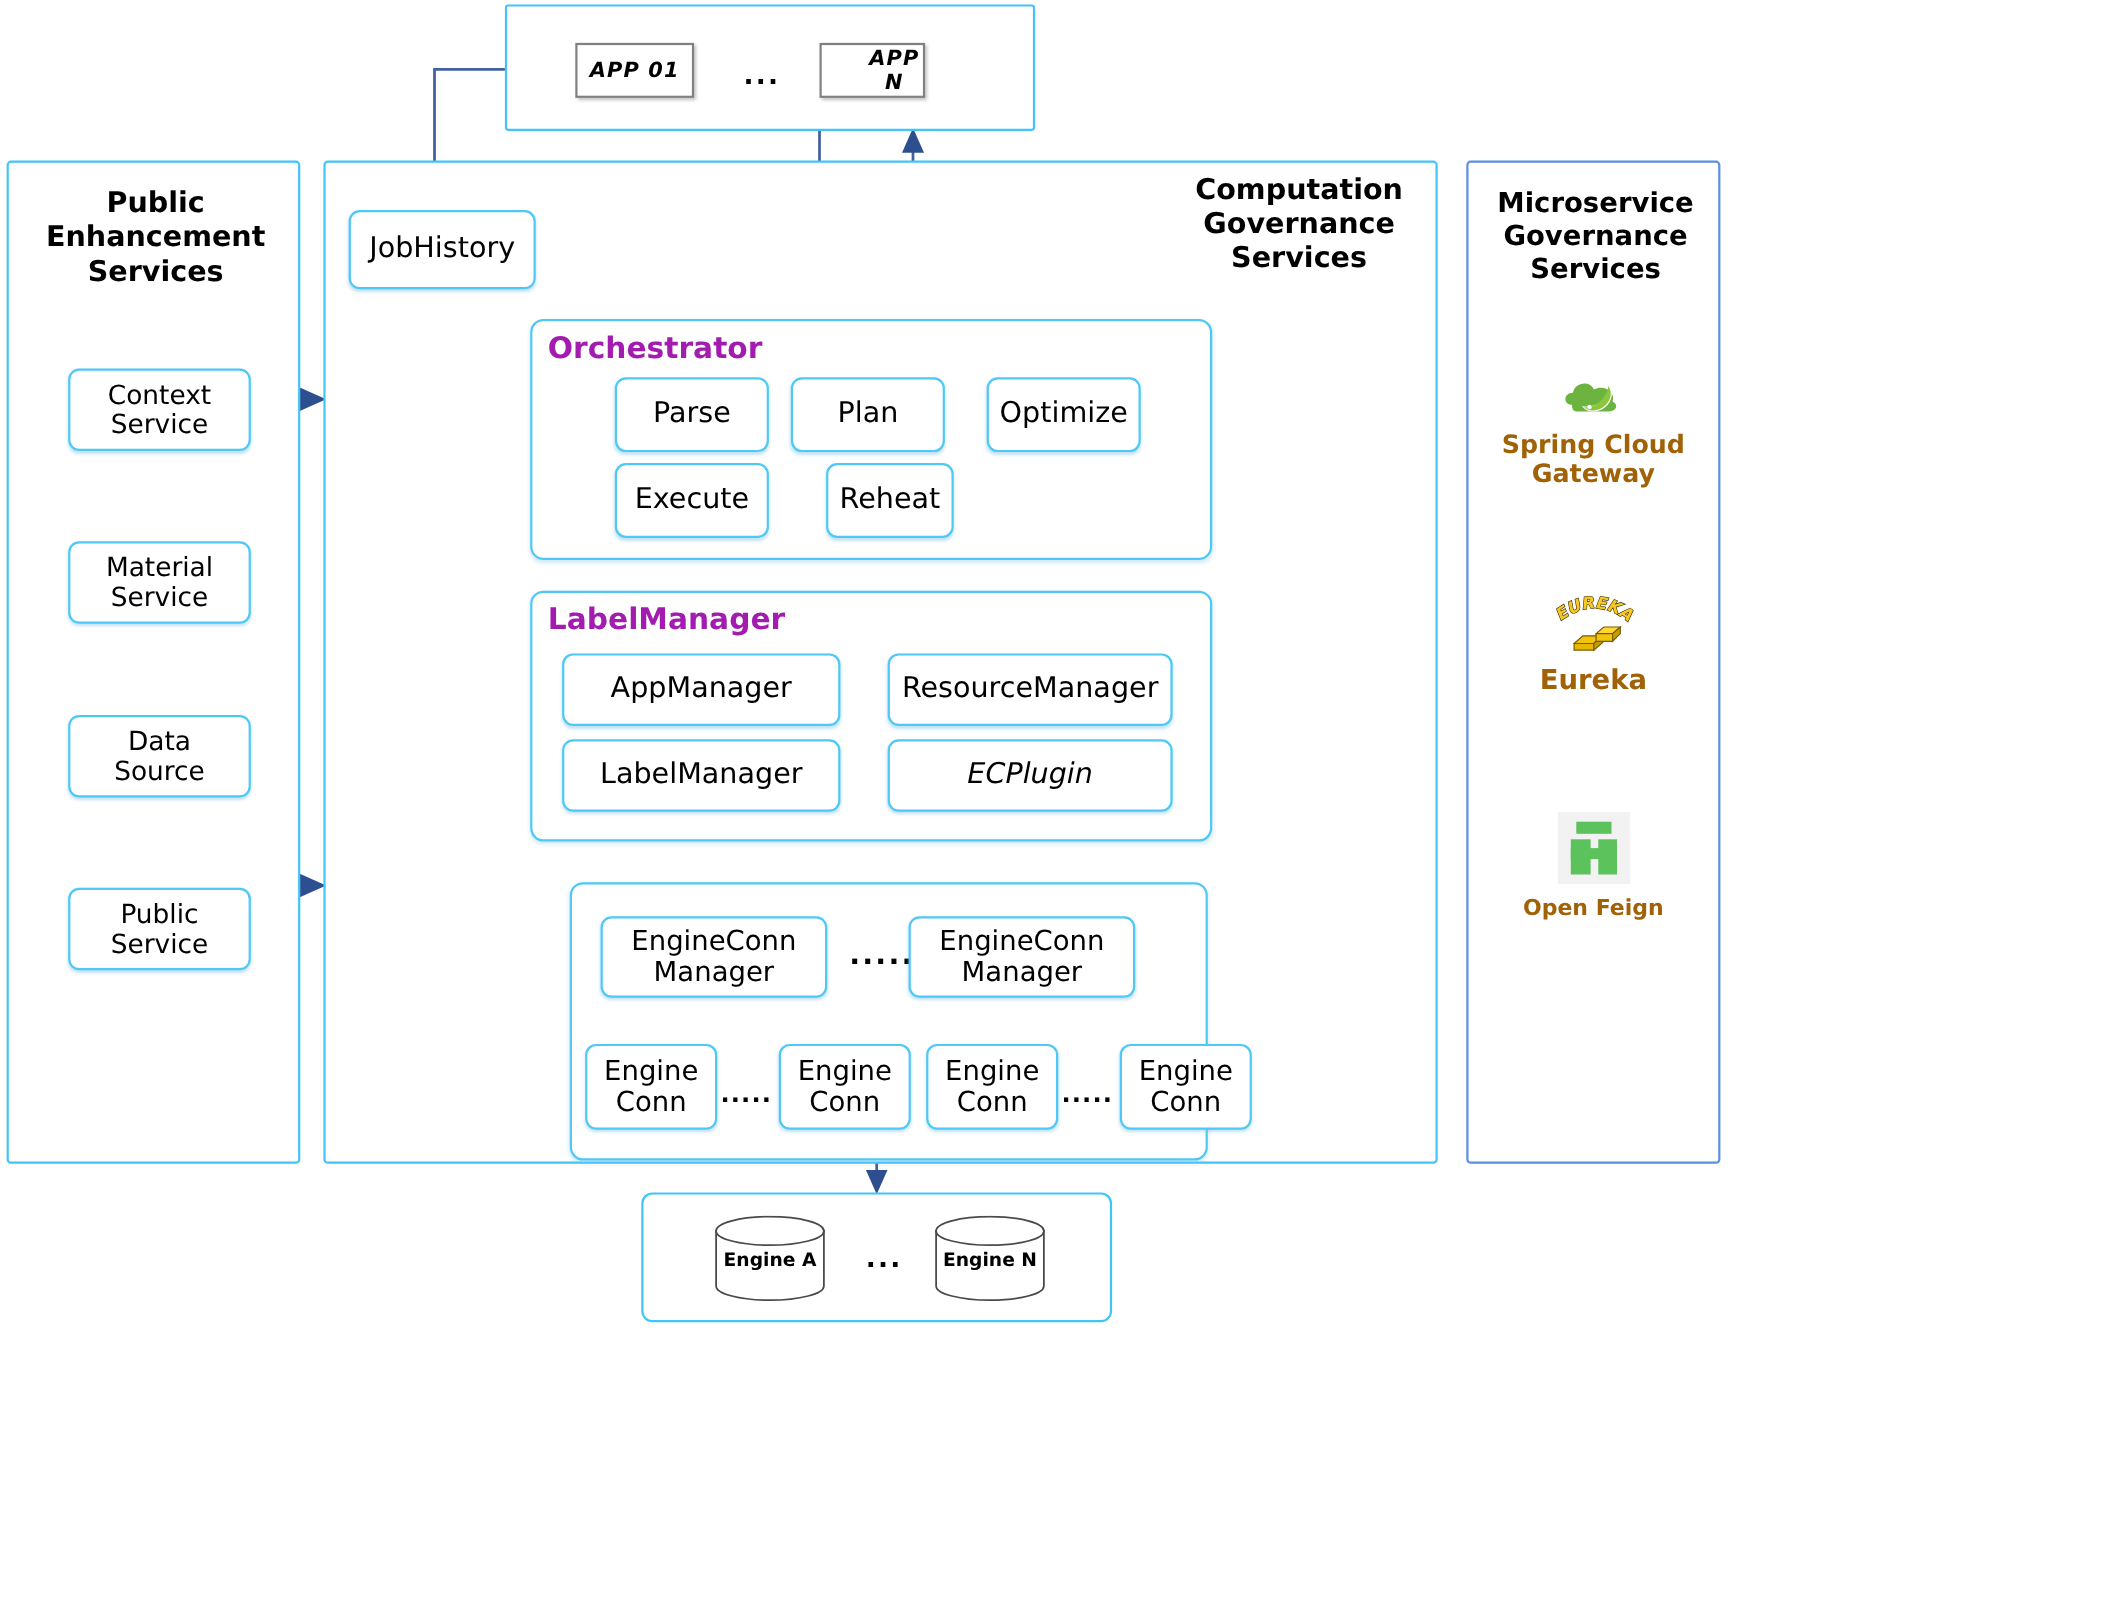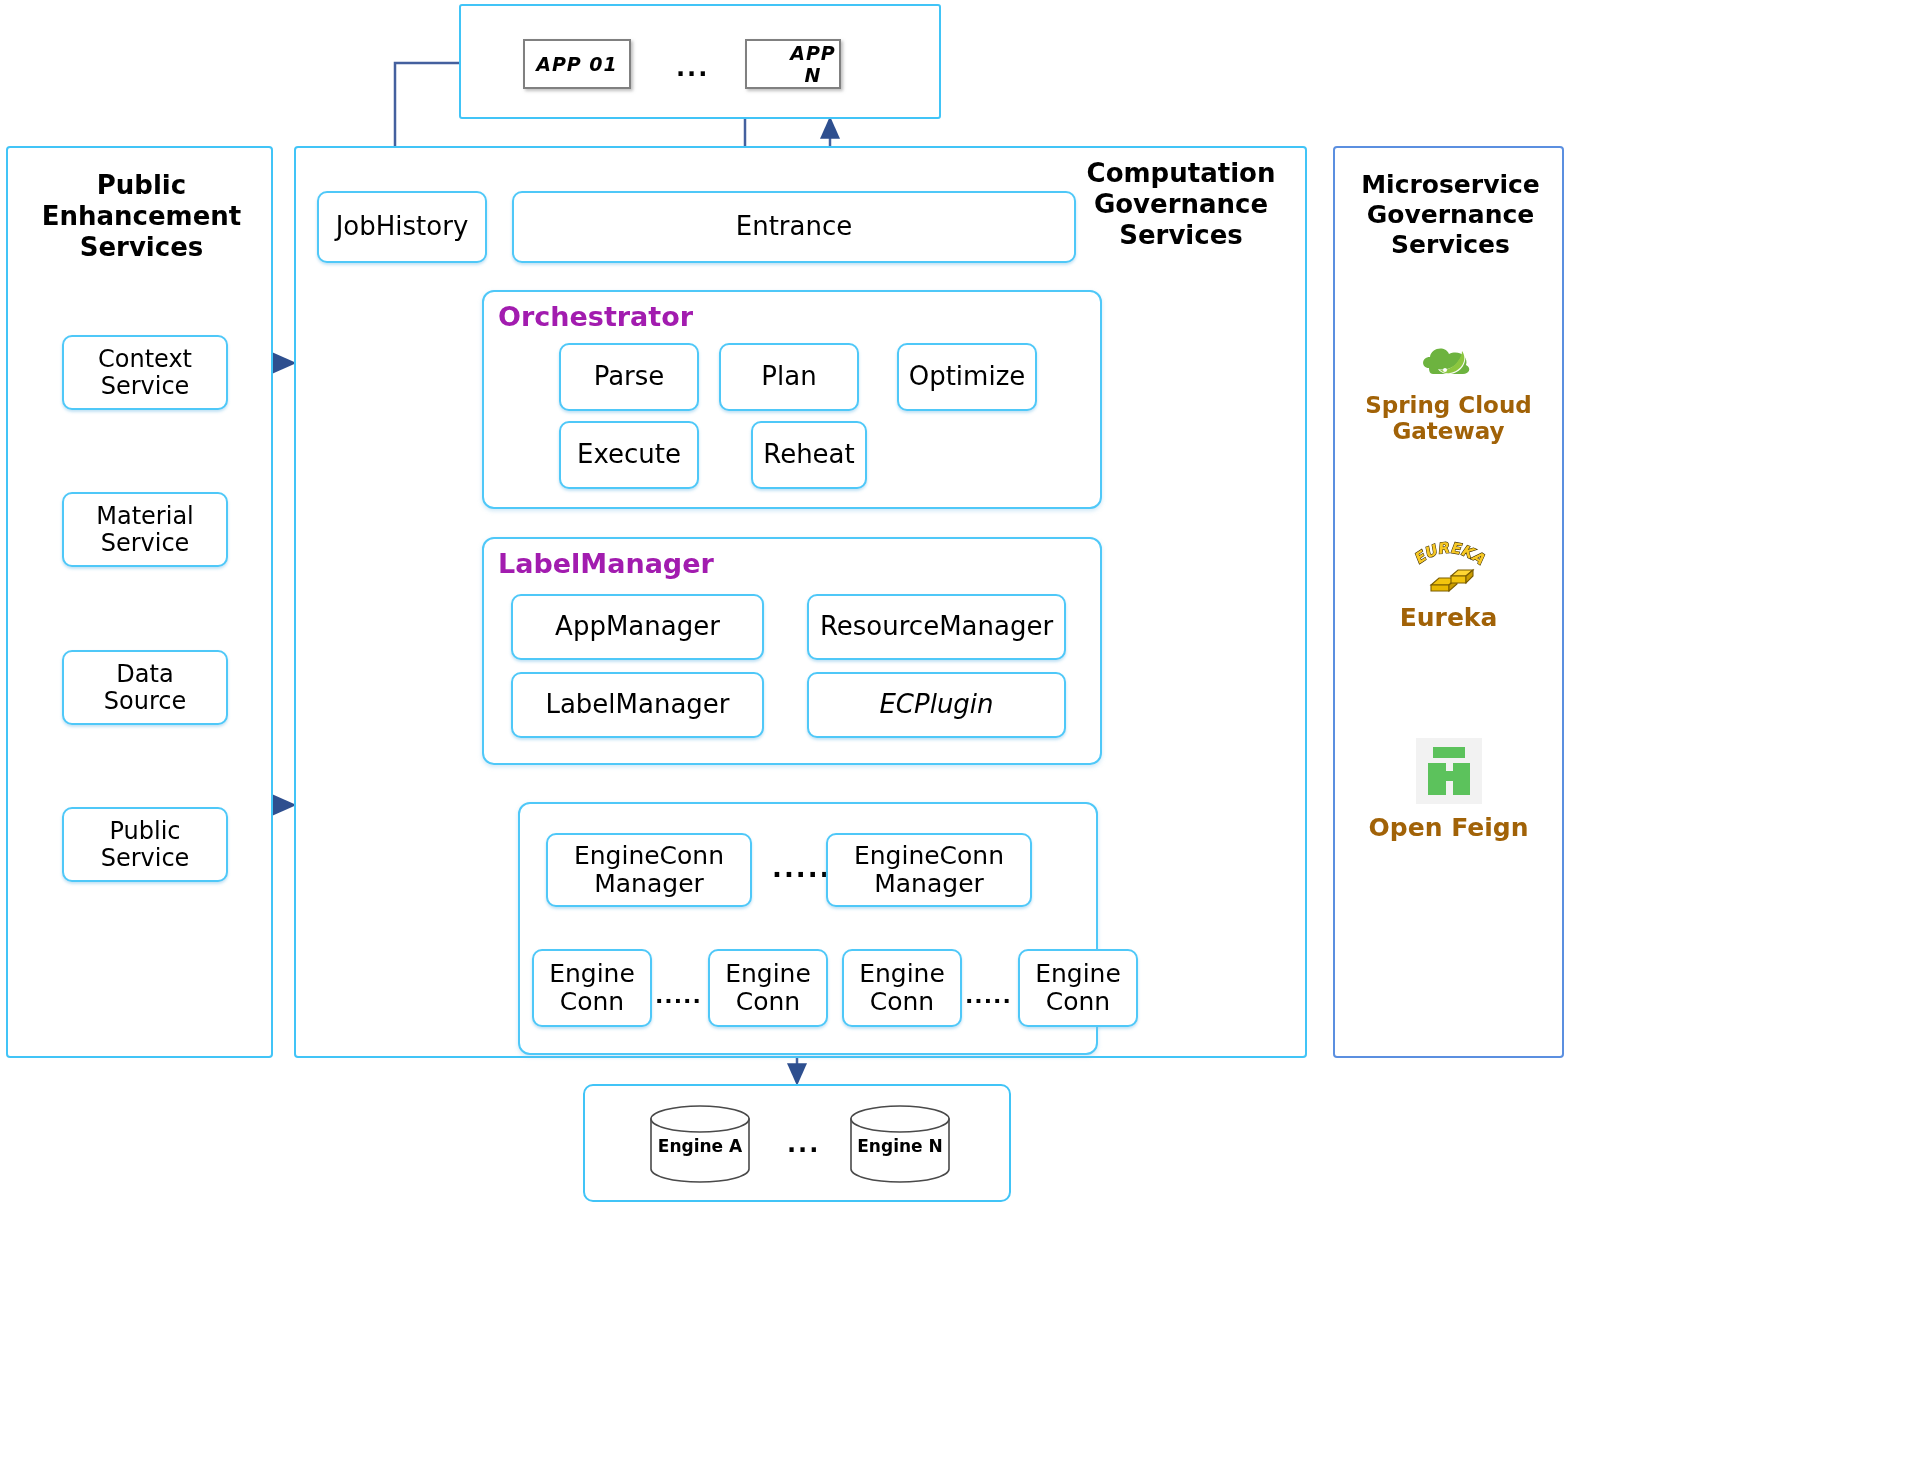--- a/index.html
+++ b/index.html
@@ -172,21 +172,20 @@
   </div>
 
   <div class="panel-outline" style="left:294px; top:146px; width:1013px; height:912px;">
 
     <div class="grouptitle" style="left:760px; top:10px; width:250px; font-size:26px;">Computation
 Governance
 Services</div>
 
     <div class="box" style="left:21px; top:43px; width:170px; height:72px; font-size:26px;">JobHistory</div>
 
-    <div class="box" style="left:216px; top:43px; width:564px; height:72px; font-size:26px;">Entrance</div>
 
     <div class="box" style="left:186px; top:142px; width:620px; height:219px; border-radius:12px; display:block; box-shadow:0 2px 4px rgba(120,190,230,0.35);">
       <div class="innerlabel" style="left:14px; top:10px; font-size:27px;">Orchestrator</div>
 
       <div class="box" style="left:75px; top:51px; width:140px; height:68px; font-size:26px;">Parse</div>
       <div class="box" style="left:235px; top:51px; width:140px; height:68px; font-size:26px;">Plan</div>
       <div class="box" style="left:413px; top:51px; width:140px; height:68px; font-size:26px;">Optimize</div>
       <div class="box" style="left:75px; top:129px; width:140px; height:68px; font-size:26px;">Execute</div>
       <div class="box" style="left:235px; top:129px; width:116px; height:68px; font-size:26px;margin-left:32px;">Reheat</div>
     </div>
@@ -259,21 +258,21 @@
     <div class="logo-item" style="top:590px;">
       <svg width="66" height="66" viewBox="0 0 66 66">
         <rect x="0" y="0" width="66" height="66" fill="#F2F2F2"></rect>
         <g fill="#5CC25C">
           <rect x="17" y="9" width="32" height="11"></rect>
           <rect x="12" y="25" width="18" height="32"></rect>
           <rect x="37" y="25" width="17" height="32"></rect>
           <rect x="12" y="33" width="42" height="10"></rect>
         </g>
       </svg>
-      <div class="logo-caption" style="font-size:25px;">Open Feign</div>
+      <div class="logo-caption" style="font-size:20px;">Open Feign</div>
     </div>
   </div>
 
   <div class="panel-outline" style="left:583px; top:1084px; width:428px; height:118px; border-radius:10px;">
 
     <div style="position:absolute; left:60px; top:19px; width:110px; height:78px;">
       <svg width="110" height="78" viewBox="0 0 110 78">
         <path d="M6,14 L6,64 A49,13 0 0 0 104,64 L104,14 Z" fill="#ffffff" stroke="#4a4a4a" stroke-width="1.6"></path>
         <ellipse cx="55" cy="14" rx="49" ry="13" fill="#ffffff" stroke="#4a4a4a" stroke-width="1.6"></ellipse>
       </svg>

